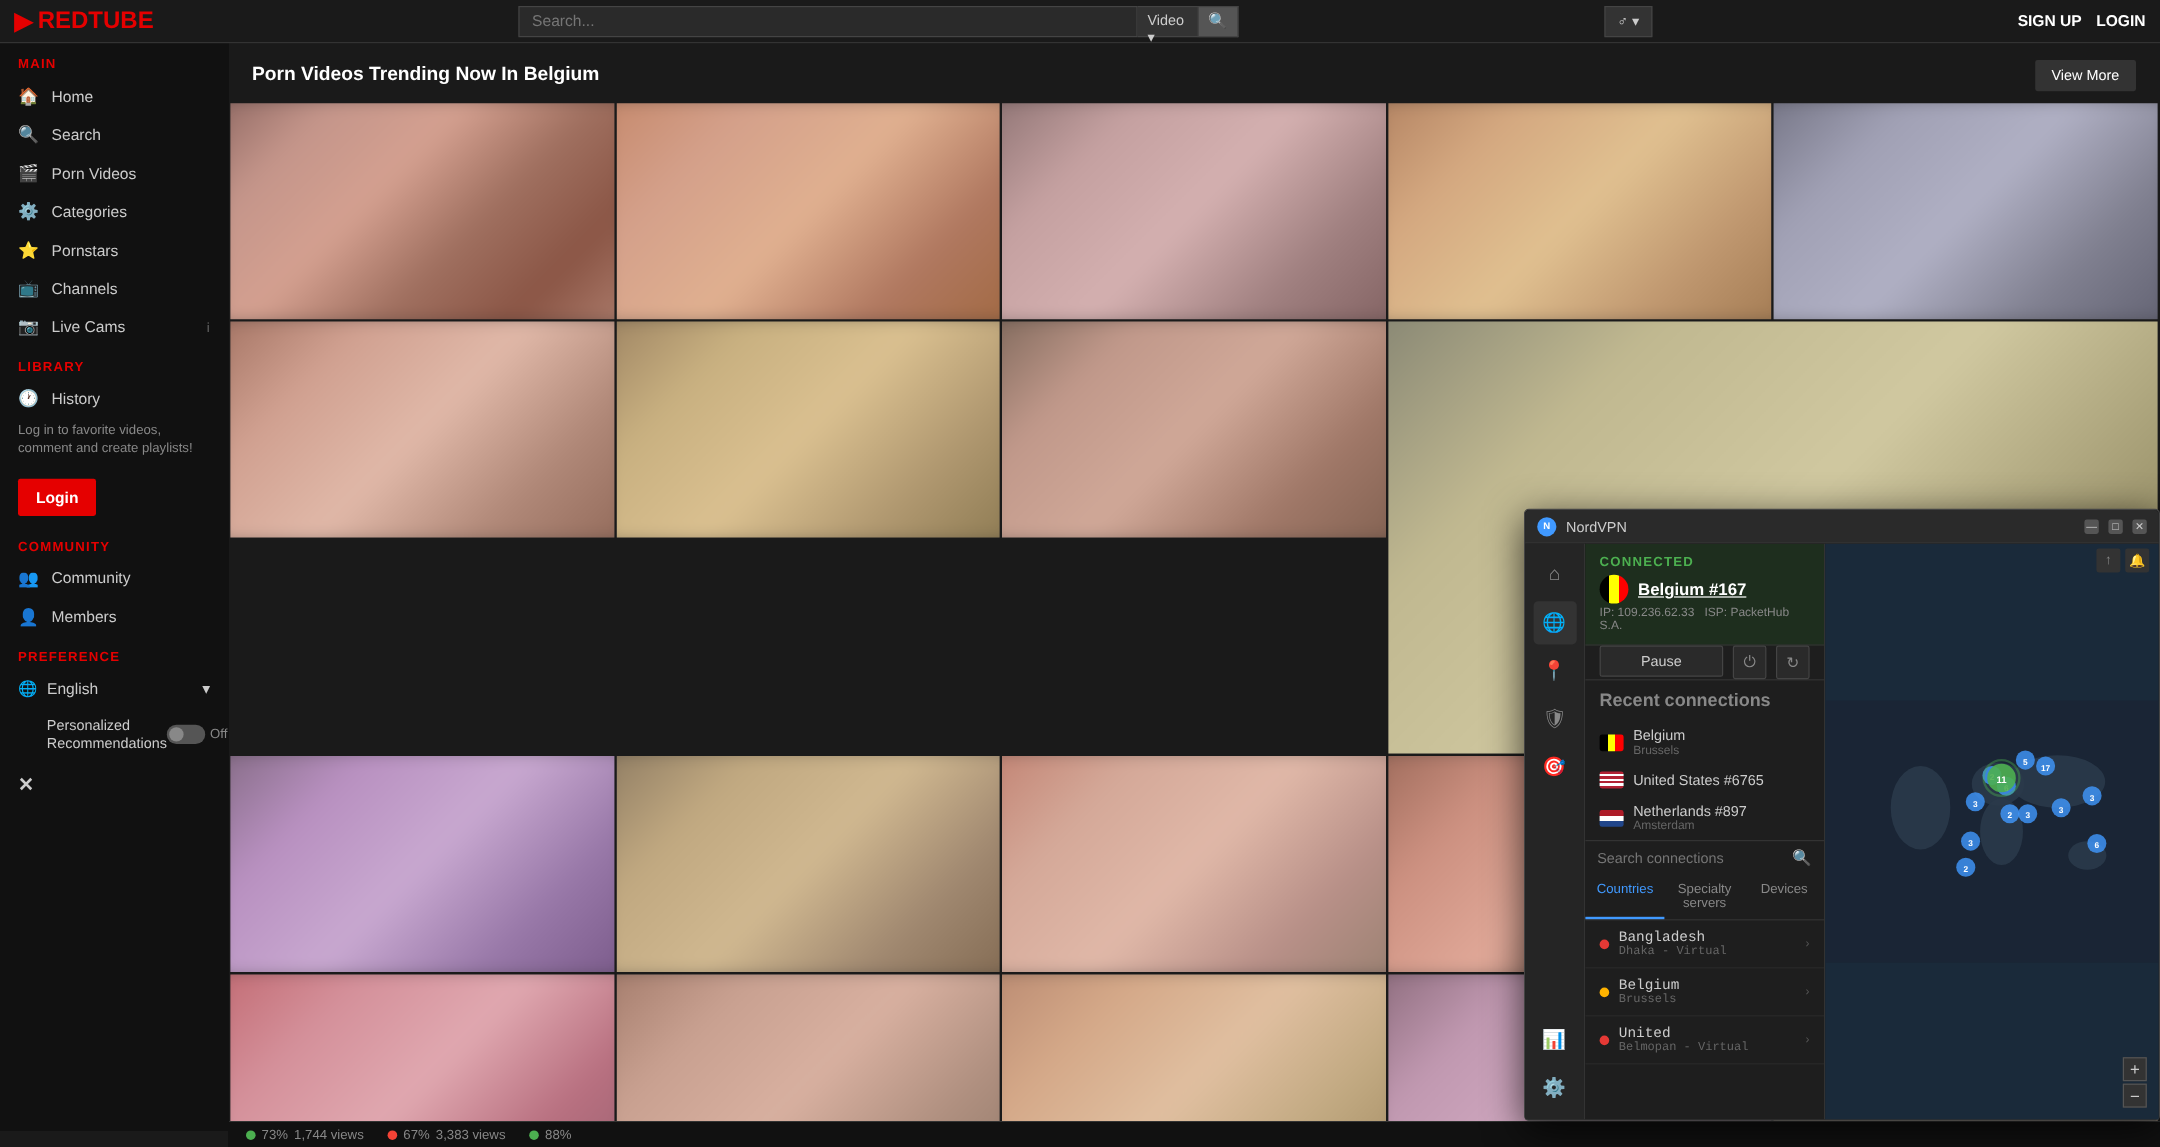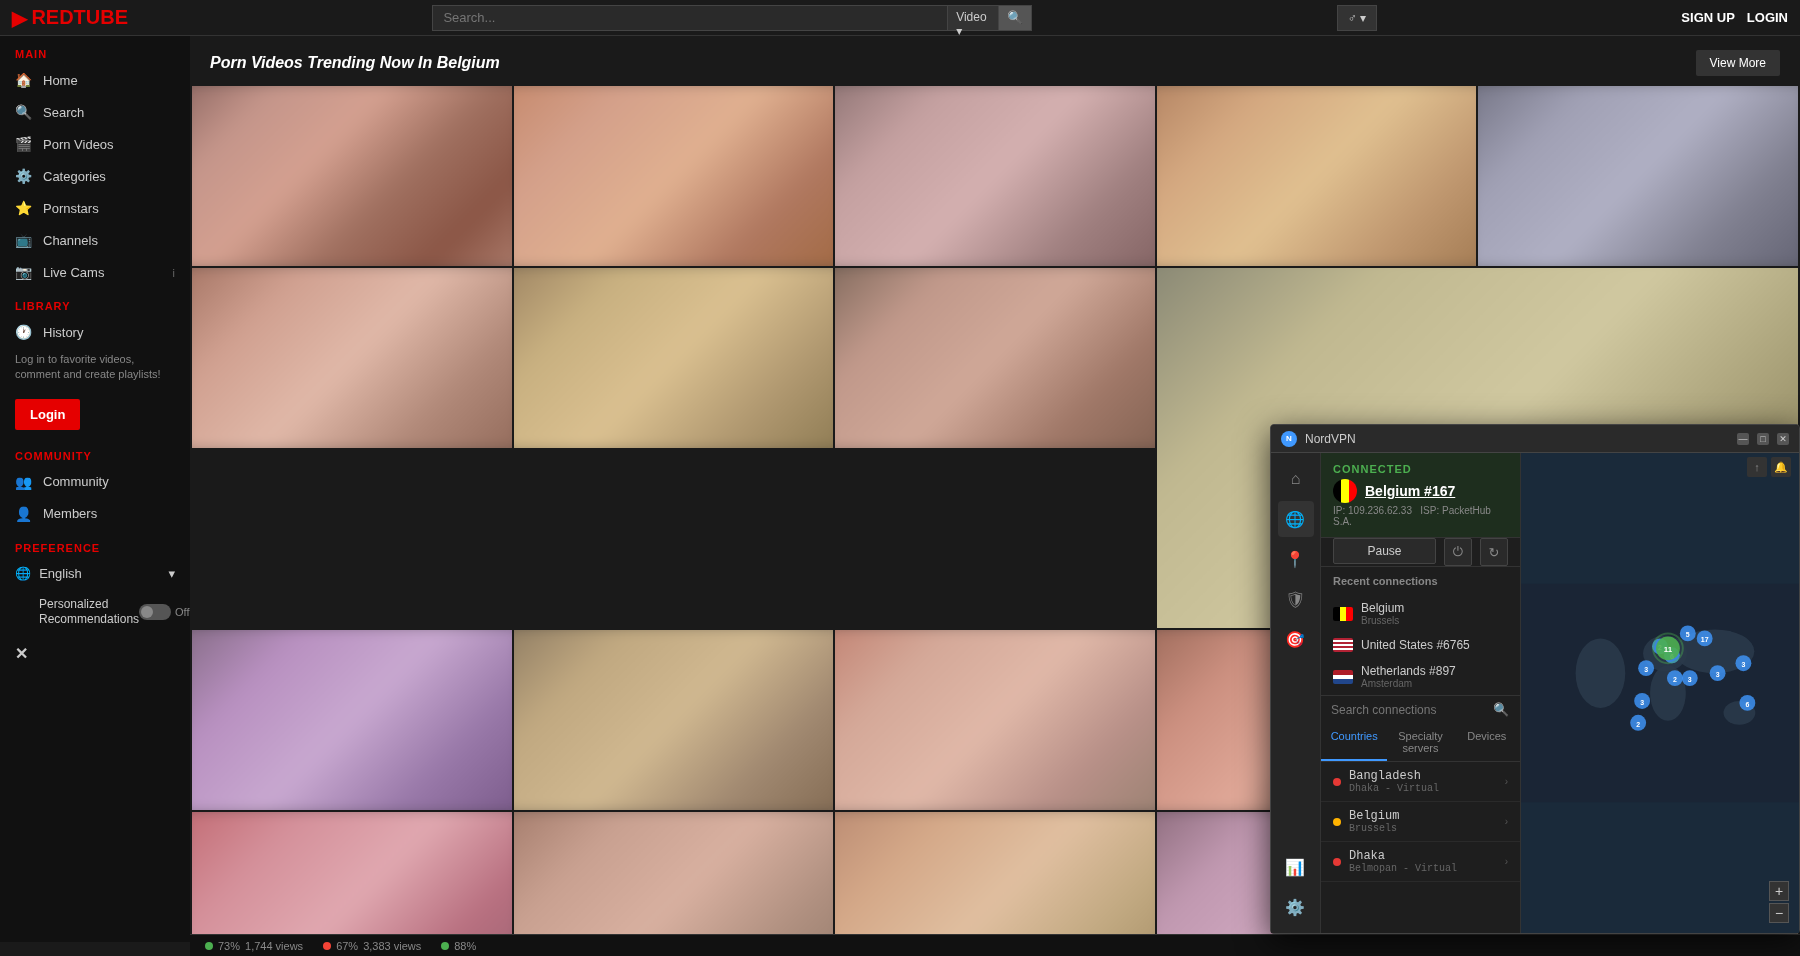--- a/index.html
+++ b/index.html
@@ -49,21 +49,21 @@
     .toggle { display: flex; align-items: center; gap: 4px; font-size: 11px; color: #888; }
     .toggle-switch { width: 32px; height: 16px; background: #555; border-radius: 8px; position: relative; }
     .toggle-switch.off { background: #555; }
     .toggle-knob { width: 12px; height: 12px; background: #888; border-radius: 50%; position: absolute; top: 2px; left: 2px; }
     .x-logo { padding: 8px 15px; color: #ccc; font-size: 16px; font-weight: bold; }
 
     
     .main-content { margin-left: 190px; margin-top: 36px; background: #1a1a1a; min-height: calc(956px - 36px); }
 
     .section-header { display: flex; align-items: center; justify-content: space-between; padding: 14px 20px 10px; }
-    .section-title { font-size: 16px; font-weight: bold; color: #fff; font-style: italic; }
+    .section-title { font-size: 16px; font-weight: bold; color: #fff; }
     .view-more-btn {
       background: #333; color: #fff; border: none; padding: 6px 14px;
       font-size: 12px; cursor: pointer; border-radius: 2px;
     }
 
     
     .video-grid { display: grid; grid-template-columns: repeat(5, 1fr); gap: 2px; padding: 0 2px; }
     .video-thumb {
       aspect-ratio: 16/9; background: #2a2a2a; position: relative; overflow: hidden; cursor: pointer;
     }
@@ -130,21 +130,21 @@
     .connected-label { color: #4caf50; font-size: 11px; font-weight: bold; letter-spacing: 1px; }
     .country-row { display: flex; align-items: center; gap: 8px; margin-top: 4px; text-decoration: underline; }
     .flag-circle { width: 24px; height: 24px; border-radius: 50%; overflow: hidden; flex-shrink: 0; }
     .flag-be { background: linear-gradient(to right, #000 33%, #ff0 33%, #ff0 66%, #f00 66%); }
     .country-name { font-size: 14px; font-weight: bold; color: #fff; }
     .country-details { font-size: 10px; color: #888; margin-top: 2px; }
     .vpn-actions { display: flex; align-items: flex-start; gap: 8px; padding: 0 12px; border-bottom: 1px solid #333; }
     .pause-btn { background: #2a2a2a; color: #ccc; border: 1px solid #444; padding: 5px 14px; font-size: 12px; cursor: pointer; border-radius: 2px; flex: 1; }
     .action-icon { width: 28px; height: 28px; background: #2a2a2a; border: 1px solid #444; border-radius: 2px; display: flex; align-items: center; justify-content: center; cursor: pointer; color: #888; font-size: 13px; }
 
-    .recent-section { padding: 8px 12px; font-size: 11px; color: #888; font-weight: bold; }
+    .recent-section { padding: 8px 12px; font-size: 15px; color: #888; font-weight: bold; }
     .recent-item { display: flex; align-items: center; gap: 8px; padding: 6px 12px; cursor: pointer; }
     .recent-flag { width: 20px; height: 14px; border-radius: 2px; flex-shrink: 0; }
     .flag-be2 { background: linear-gradient(to right, #000 33%, #ff0 33%, #ff0 66%, #f00 66%); }
     .flag-us { background: linear-gradient(to bottom, #b22234 14%, #fff 14%, #fff 28%, #b22234 28%, #b22234 42%, #fff 42%, #fff 56%, #b22234 56%, #b22234 70%, #fff 70%, #fff 84%, #b22234 84%); }
     .flag-nl { background: linear-gradient(to bottom, #ae1c28 33%, #fff 33%, #fff 66%, #21468b 66%); }
     .recent-country-name { font-size: 12px; color: #ccc; }
     .recent-city { font-size: 10px; color: #666; }
 
     .search-connections {
       border-top: 1px solid #333; padding: 6px 10px; display: flex; align-items: center; gap: 6px;
@@ -463,21 +463,21 @@
           <div class="status-dot yellow"></div>
           <div class="country-item-info">
             <div class="country-item-name">Belgium</div>
             <div class="country-item-city">Brussels</div>
           </div>
           <span class="expand-arrow">›</span>
         </div>
         <div class="country-item">
           <div class="status-dot red"></div>
           <div class="country-item-info">
-            <div class="country-item-name">Dhaka</div>
+            <div class="country-item-name">United</div>
             <div class="country-item-city">Belmopan - Virtual</div>
           </div>
           <span class="expand-arrow">›</span>
         </div>
       </div>
     </div>
 
     <div class="nordvpn-map">
       
       <svg class="map-svg" viewBox="0 0 280 220" xmlns="http://www.w3.org/2000/svg">

